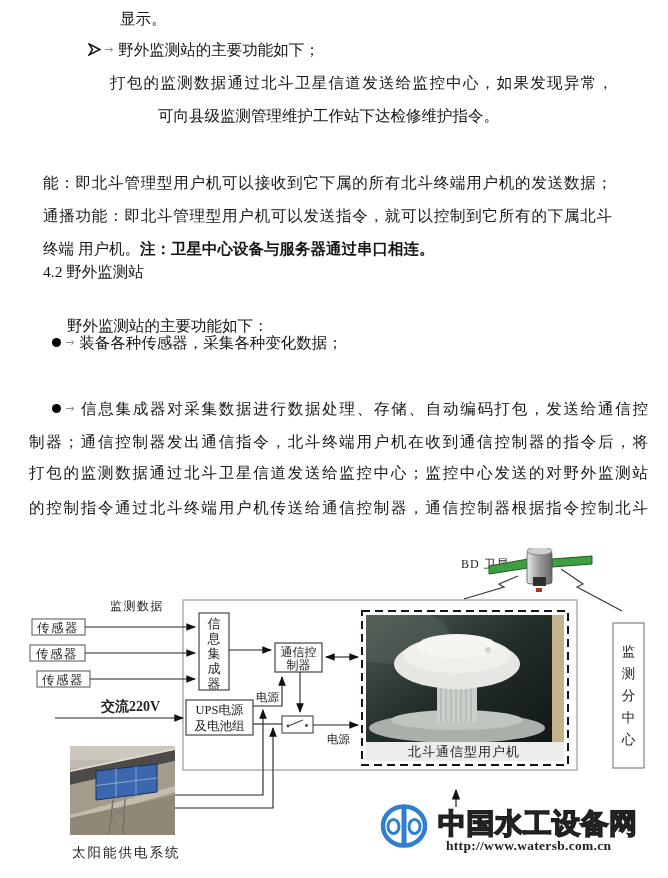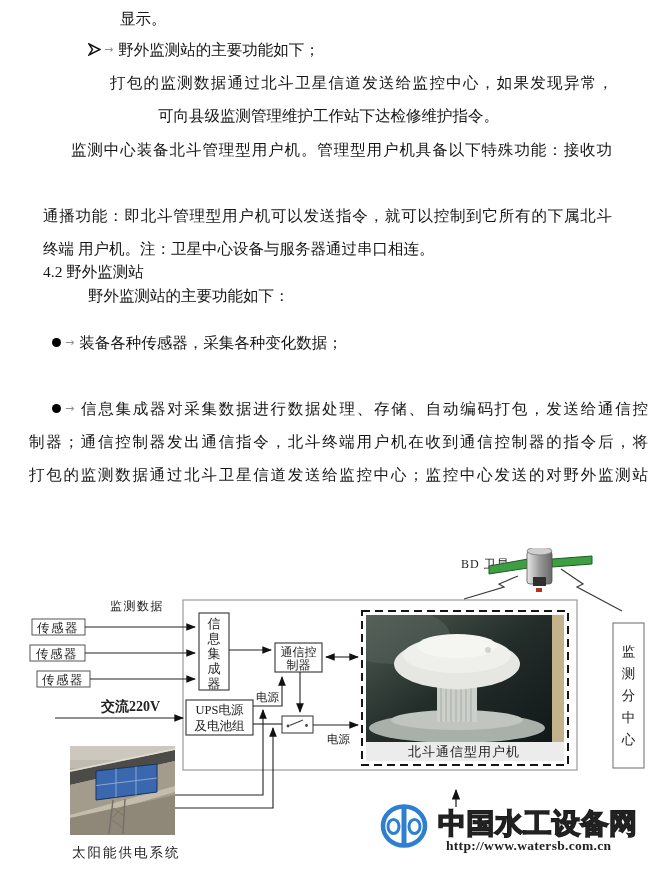--- a/index.html
+++ b/index.html
@@ -4,21 +4,21 @@
 <style>
   html,body{margin:0;padding:0;background:#e8e8e8;}
   .page{
     position:relative;width:668px;height:878px;background:#ffffff;
     font-family:"Liberation Serif","DejaVu Serif",serif;color:#151515;
     overflow:hidden;margin:0 auto;
   }
   .tl{position:absolute;font-size:15.5px;line-height:19px;white-space:nowrap;}
   .jl{white-space:normal;text-align:justify;text-align-last:justify;}
   .ctr{white-space:normal;text-align:center;}
-  .bold{font-weight:normal;}
+  .bold{font-weight:bold;}
   .dot{display:inline-block;width:9px;height:9px;border-radius:50%;background:#000;margin-right:2px;vertical-align:1px;}
   .tab{color:#8f8f8f;font-family:"DejaVu Sans",sans-serif;font-size:11px;margin:0 5px 0 2px;vertical-align:2px;}
   .tri{display:inline-block;vertical-align:-1px;margin-right:1px;}
   svg text{font-family:"Liberation Serif","DejaVu Serif",serif;fill:#222;}
   .boxlbl{font-size:12.5px;}
 </style>
 </head>
 <body>
 
 <div class="page">
@@ -27,38 +27,39 @@
 
   <div class="tl" style="left:88px;top:40px;">
     <span class="tri"><svg width="13" height="13" viewBox="0 0 13 13">
           <polygon points="1,1 12,6.5 1,12 4.5,6.5" fill="#fff" stroke="#111" stroke-width="1.4"></polygon>
         </svg></span><span class="tab">→</span><span>野外监测站的主要功能如下；</span>
   </div>
 
   <div class="tl jl" style="left:110px;top:73px;width:503px;">打包的监测数据通过北斗卫星信道发送给监控中心，如果发现异常，</div>
   <div class="tl" style="left:110px;top:106px;margin-left:48px;">可向县级监测管理维护工作站下达检修维护指令。</div>
 
-  <div class="tl jl" style="left:71px;top:140px;width:541px;">监测中心装备北斗管理型用户机。管理型用户机具备以下特殊功能：接收功</div>
+  <div class="tl jl" style="left:43px;top:173px;width:569px;">能：即北斗管理型用户机可以接收到它下属的所有北斗终端用户机的发送数据；</div>
   <div class="tl jl" style="left:43px;top:206px;width:569px;font-family:Liberation Serif, serif;">通播功能：即北斗管理型用户机可以发送指令，就可以控制到它所有的下属北斗</div>
   <div class="tl" style="left:43px;top:239px;">
     <span>终端 用户机。</span><span class="bold">注：卫星中心设备与服务器通过串口相连。</span>
   </div>
 
   <div class="tl" style="left:43px;top:262px;text-align:center;">4.2 野外监测站</div>
-  <div class="tl" style="left:67px;top:286px;margin-left:21px;">野外监测站的主要功能如下：</div>
+  <div class="tl" style="left:67px;top:316px;">野外监测站的主要功能如下：</div>
 
   <div class="tl" style="left:52px;top:333px;text-align:right;">
     <span class="dot"></span><span class="tab">→</span><span>装备各种传感器，采集各种变化数据；</span>
   </div>
 
   <div class="tl jl" style="left:52px;top:399px;width:596px;">
     <span class="dot"></span><span class="tab">→</span><span>信息集成器对采集数据进行数据处理、存储、自动编码打包，发送给通信控</span>
   </div>
   <div class="tl jl" style="left:29px;top:432px;width:619px;">制器；通信控制器发出通信指令，北斗终端用户机在收到通信控制器的指令后，将</div>
-  <div class="tl jl" style="left:29px;top:465px;width:619px;">打包的监测数据通过北斗卫星信道发送给监控中心；监控中心发送的对野外监测站</div>
+  <div class="tl jl" style="left:29px;top:465px;width:619px;font-family:Liberation Mono, monospace;">打包的监测数据通过北斗卫星信道发送给监控中心；监控中心发送的对野外监测站</div>
+  <div class="tl jl" style="left:29px;top:498px;width:619px;">的控制指令通过北斗终端用户机传送给通信控制器，通信控制器根据指令控制北斗</div>
 
   <svg style="position:absolute;left:0;top:548px;" width="668" height="330" viewBox="0 548 668 330">
     <defs>
       <marker id="arr" viewBox="0 0 10 8" refX="9" refY="4" markerWidth="9" markerHeight="7" orient="auto-start-reverse">
         <path d="M0,0 L10,4 L0,8 z" fill="#111"></path>
       </marker>
       <linearGradient id="photoBg" x1="0" y1="0" x2="1" y2="1">
         <stop offset="0" stop-color="#515d55"></stop>
           <stop offset="0.45" stop-color="#232d2a"></stop>
           <stop offset="1" stop-color="#0e1415"></stop>

